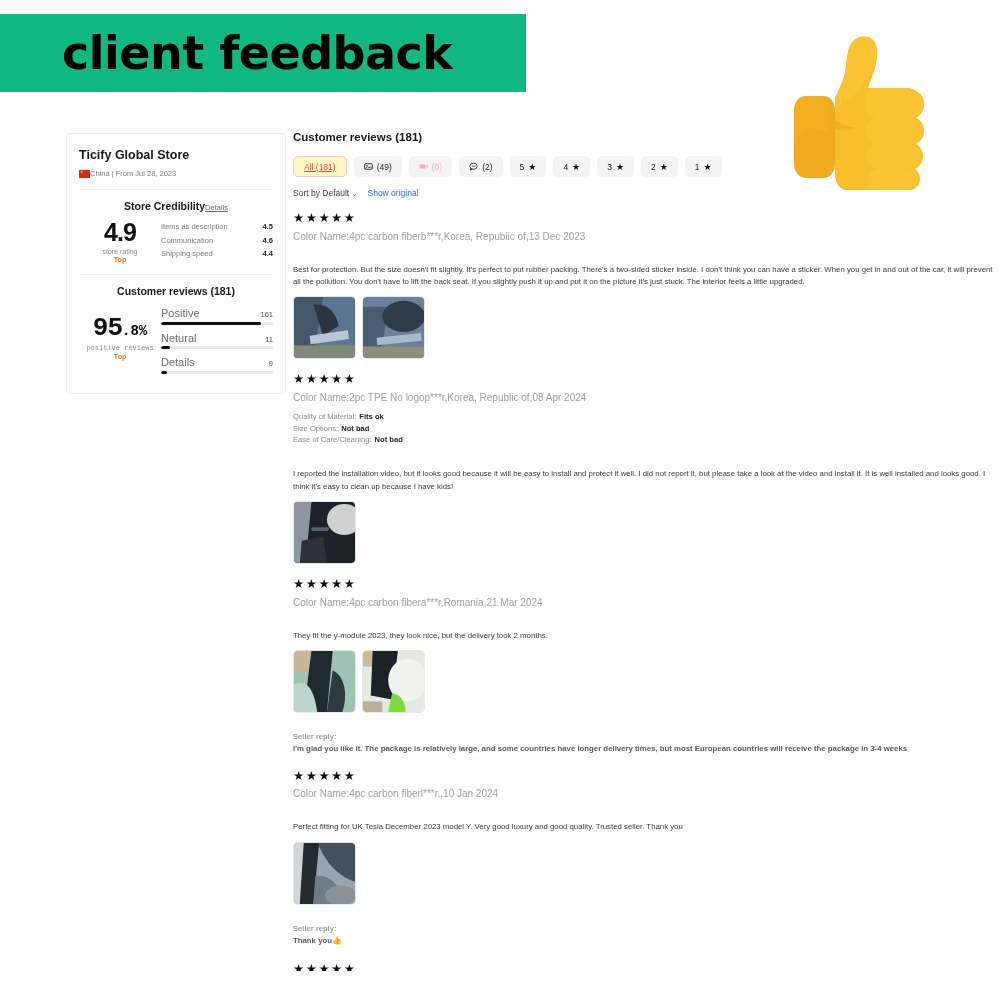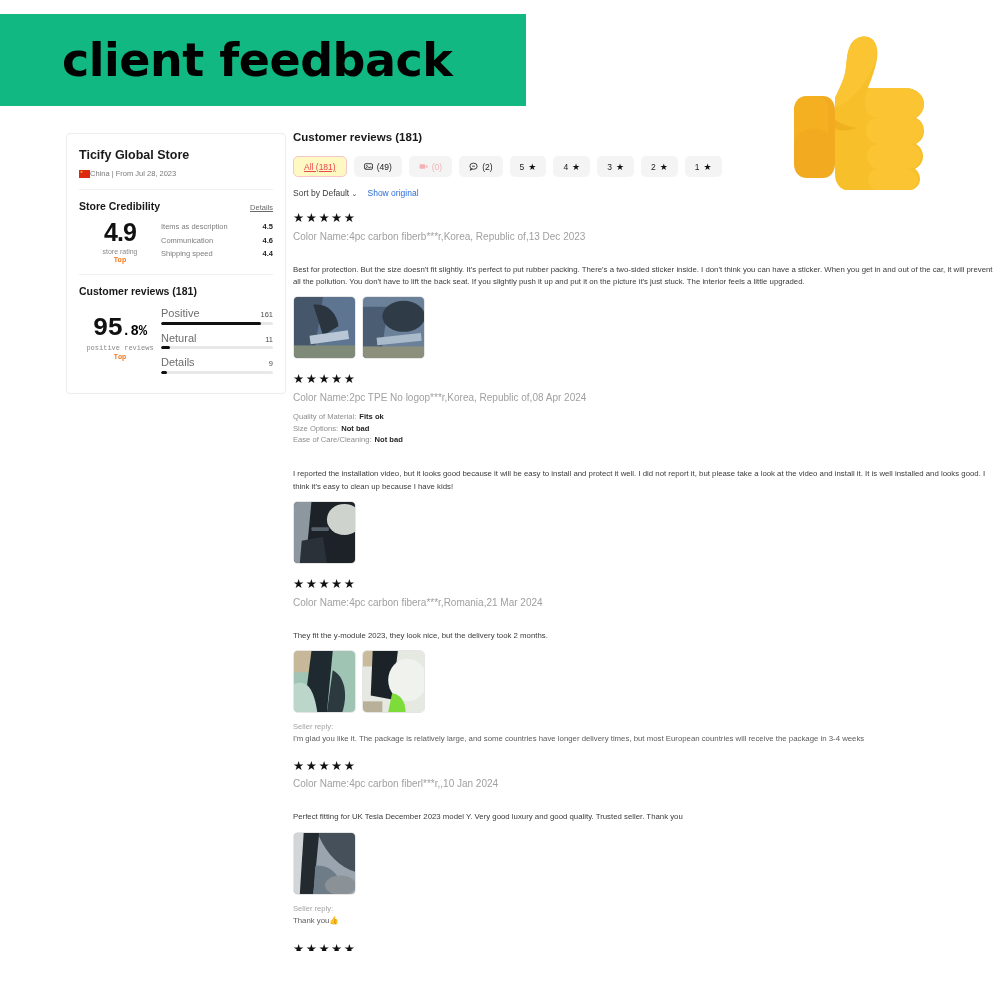--- a/index.html
+++ b/index.html
@@ -7,21 +7,21 @@
     width: 1000px; height: 1000px;
     background: #ffffff;
     font-family: "Liberation Sans", sans-serif;
     overflow: hidden;
   }
   #root { position: relative; width: 1000px; height: 1000px; }
 
   
   .banner {
     position: absolute; left: 0; top: 14px;
-    width: 526px; height: 92px;
+    width: 526px; height: 78px;
     background: #11b881;
     display: flex; align-items: center;
   }
   .banner-text {
     font-size: 46px; font-weight: 700; color: #000;
     letter-spacing: -0.5px; padding-left: 62px;
     font-family: "DejaVu Sans", sans-serif;
   }
 
   
@@ -43,21 +43,21 @@
   .store-origin-row { display: flex; align-items: center; margin-top: 7px; }
   .flag { width: 11px; height: 8px; background: #de2910; display: inline-block; position: relative; }
   .flag::after {
     content: ""; position: absolute; left: 1px; top: 1px;
     width: 3px; height: 3px; background: #ffde00;
     clip-path: polygon(50% 0%,61% 35%,98% 35%,68% 57%,79% 91%,50% 70%,21% 91%,32% 57%,2% 35%,39% 35%);
   }
   .store-origin { font-size: 7.5px; color: #7a7a7a; }
   .divider { height: 1px; background: #efefef; margin: 11px 0 0 0; }
 
-  .sec-head-row { display: flex; justify-content: space-between; align-items: baseline; margin-top: 10px; }
+  .sec-head-row { display: flex; justify-content: center; align-items: baseline; margin-top: 10px; }
   .sec-title { font-size: 10.5px; font-weight: 700; color: #191919; }
   .details-link { font-size: 7.5px; color: #6a6a6a; text-decoration: underline; cursor: pointer; }
 
   .cred-body { display: flex; margin-top: 6px; }
   .score-col { width: 82px; text-align: center; padding-top: 2px; }
   .big-score { font-size: 25px; font-weight: 700; color: #111; line-height: 1; letter-spacing: -1px; }
   .score-cap { font-size: 7px; color: #8a8a8a; margin-top: 3px; }
   .top-badge { font-size: 7px; color: #f5761a; font-weight: 700; margin-top: 1px; }
   .metrics-col { flex: 1; padding-top: 4px; }
   .metric-row { display: flex; justify-content: space-between; align-items: baseline; margin-bottom: 4.5px; }
@@ -100,21 +100,21 @@
   .meta { font-size: 10px; color: #a0a0a0; margin-top: 6px; }
   .attrs { margin-top: 8px; }
   .attr-line { font-size: 7.6px; color: #8d8d8d; line-height: 1.55; }
   .attr-line b { color: #1f1f1f; font-weight: 700; margin-left: 3px; }
   .body-text { font-size: 7.8px; color: #3a3a3a; line-height: 1.6; margin-top: 22px; }
   .thumbs { display: flex; gap: 6px; margin-top: 8px; }
   .thumb {
     width: 63px; height: 63px; border-radius: 5px;
     border: 1px solid #e6e6e6; overflow: hidden; cursor: pointer;
   }
-  .reply { margin-top: 9px; }
+  .reply { margin-top: 19px; font-weight: bold; }
   .reply-lbl { font-size: 7.6px; color: #a2a2a2; }
   .reply-txt { font-size: 7.8px; color: #5c5c5c; line-height: 1.6; margin-top: 2px; }
   .clip-bottom { margin-top: 16px; height: 8px; overflow: hidden; }
 </style>
 </head>
 <body>
 
 <div id="root">
 
   <div class="banner">

